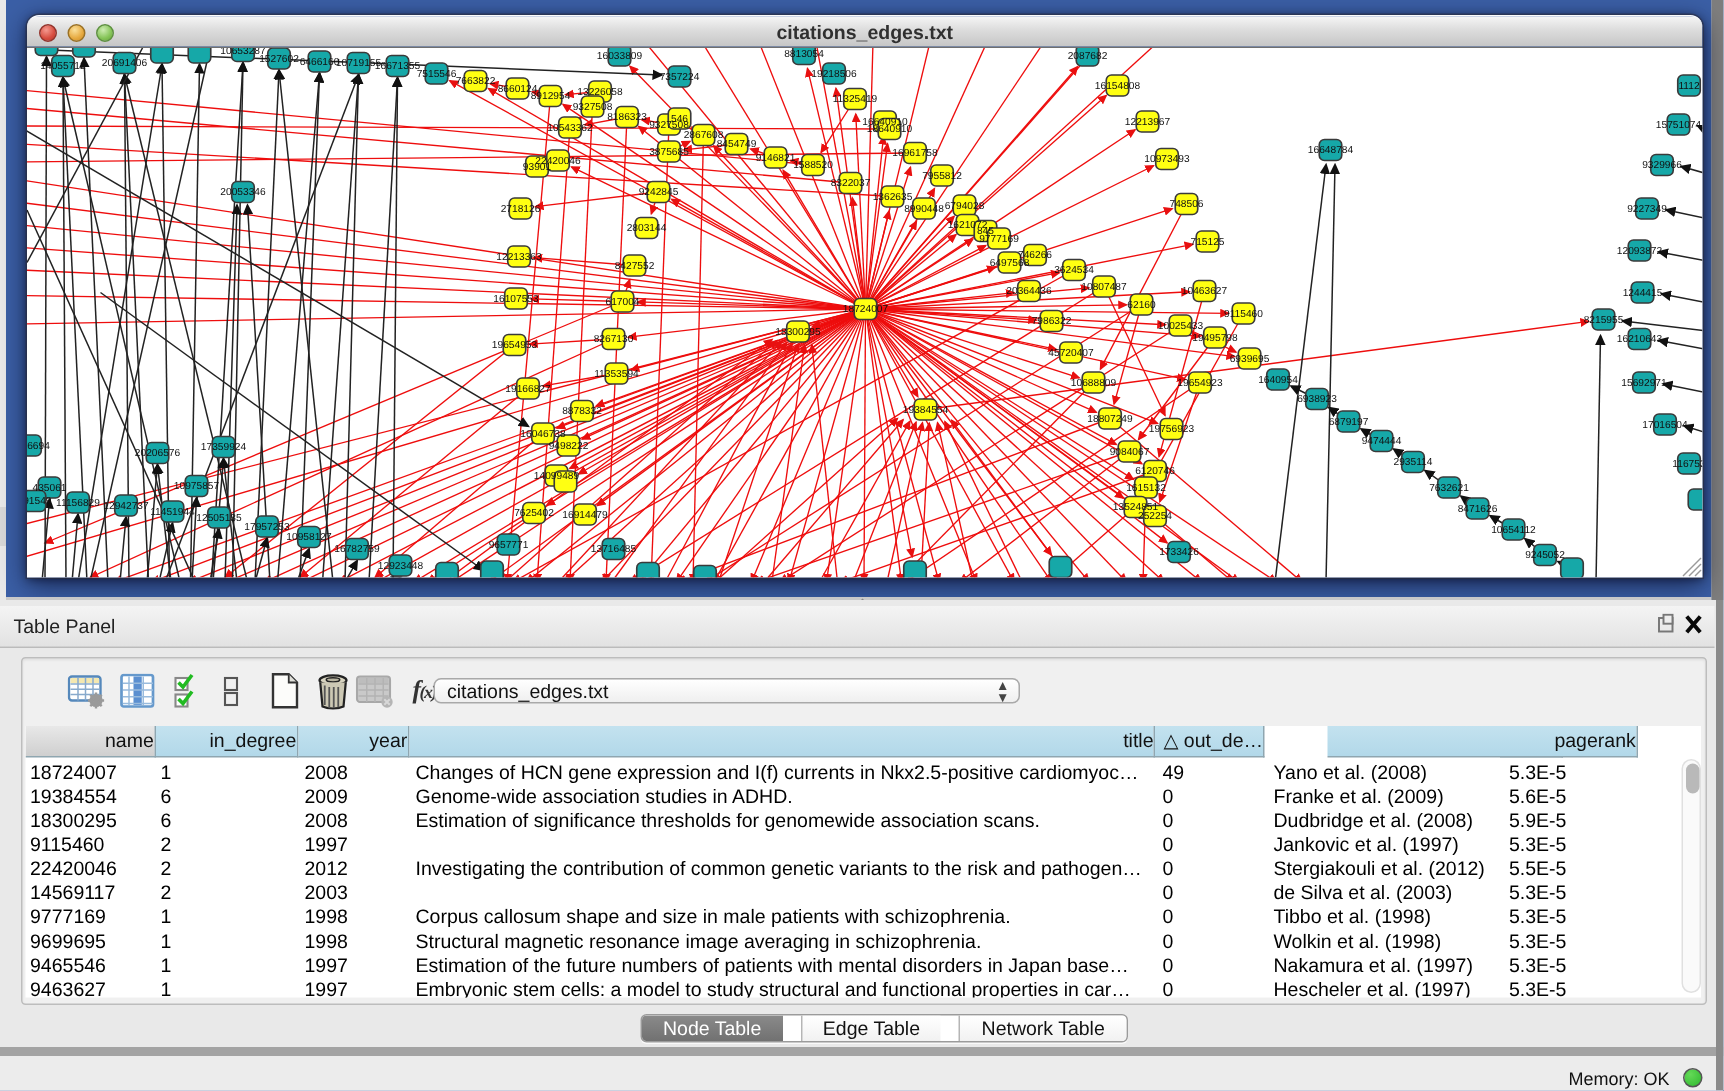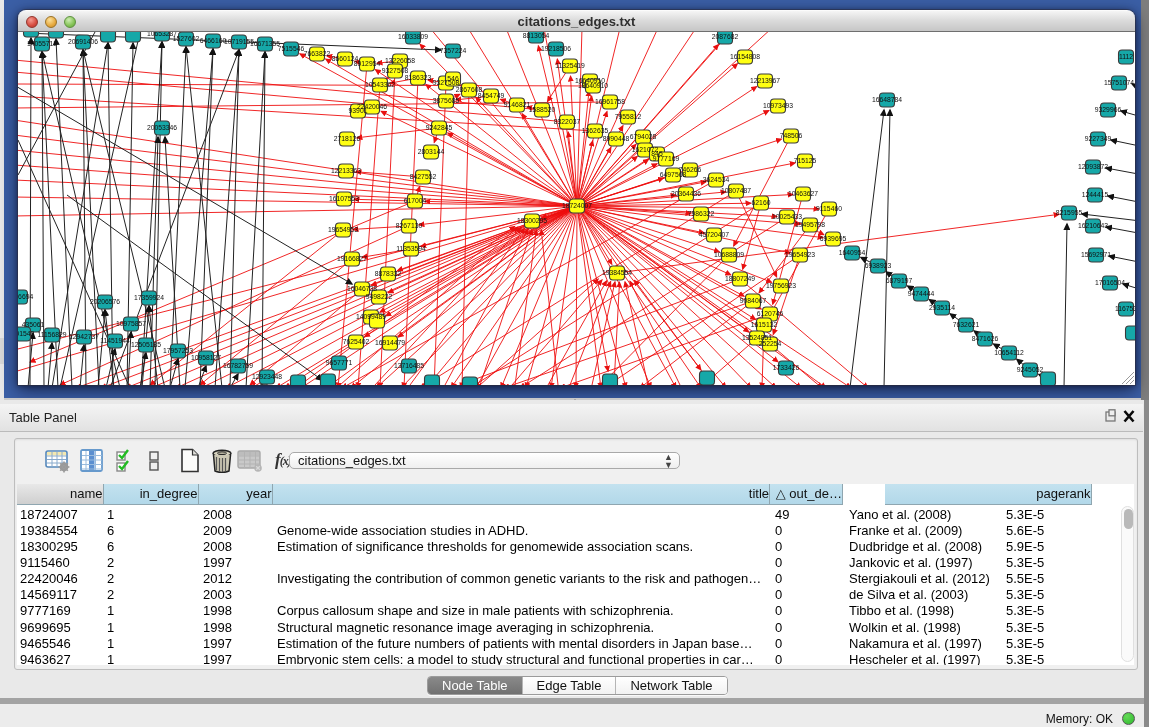--- a/index.html
+++ b/index.html
@@ -31,21 +31,21 @@
 #thead { position:absolute; left:0; top:0; width:1117px; height:21px; }
 .hc { position:absolute; top:0; height:21px; background:linear-gradient(#c3e2ef,#b2d8e9);
        border-right:1px solid #8fa6b0; border-bottom:1px solid #8fa6b0; font-size:13px; color:#111;
        text-align:right; line-height:20px; }
 #tbody { position:absolute; left:0; top:0; width:1117px; height:181px; }
 .tr { position:absolute; left:0; width:1100px; height:16px; font-size:13px; color:#000; line-height:16px; }
 #vscroll { position:absolute; left:1106px; top:67px; width:13px; height:156px; background:#fafafa;
        border:1px solid #e0e0e0; border-radius:7px; }
 #vthumb { position:absolute; left:1.5px; top:2px; width:9px; height:20px; background:#b9b9b9; border-radius:5px; }
 #tabs { position:absolute; left:427px; top:276px; height:19px; border:1px solid #9b9b9b; border-radius:4px;
-       overflow:hidden; font-size:13px; display:flex; background:#fff; box-shadow:0 1px 0 rgba(255,255,255,.7); }
+       overflow:hidden; font-size:13px; display:flex; background:#fff; box-shadow:0 1px 0 rgba(255,255,255,.7);gap:12px; }
 .tab { height:19px; line-height:18px; padding:0 14px; color:#111; background:linear-gradient(#ffffff,#f0f0f0); }
 .tab.sel { background:linear-gradient(#8a8a8a,#6e6e6e); color:#fff; }
 .tab + .tab { border-left:1px solid #b5b5b5; }
 #status { position:absolute; left:0; top:698px; width:1149px; height:29px; background:#ececec;
        border-top:6px solid #a3a3a3; }
 #status .mem { position:absolute; right:36px; top:8px; font-size:12px; color:#111; }
 #status .dot { position:absolute; right:14px; top:8px; width:13px; height:13px; border-radius:50%;
        background:radial-gradient(circle at 35% 30%, #64d957, #2eb82e); border:1.5px solid #555; }
 #divider { position:absolute; left:4px; top:398px; width:1137px; height:2px; background:#c9c9c9; }
 #divarrow { position:absolute; left:571px; top:399px; width:0; height:0;
@@ -682,20 +682,21 @@
             <path d="M19.2 17.2 l3.6 3.6 M22.8 17.2 l-3.6 3.6" stroke="#d8d8d8" stroke-width="1.3"></path>
           </svg></div>
         <div class="ti" style="left:235px;top:11px"><span style="font-family:'Liberation Serif',serif;font-style:italic;font-weight:bold;font-size:17px;color:#333;letter-spacing:-1px">f<span style="font-size:12px">(x)</span></span></div>
       <div id="combo">citations_edges.txt<span class="ar">▲<br>▼</span></div>
       <div id="tablewrap">
         <div id="tbody">
             <div class="tr" style="top:23.0px">
               <span style="position:absolute;left:3px">18724007</span>
               <span style="position:absolute;left:90px">1</span>
               <span style="position:absolute;left:186px">2008</span>
+              <span style="position:absolute;left:260px">Changes of HCN gene expression and I(f) currents in Nkx2.5‑positive cardiomyoc…</span>
               <span style="position:absolute;left:758px">49</span>
               <span style="position:absolute;left:832px">Yano et al. (2008)</span>
               <span style="position:absolute;left:989px">5.3E‑5</span>
             </div>
             <div class="tr" style="top:39.1px">
               <span style="position:absolute;left:3px">19384554</span>
               <span style="position:absolute;left:90px">6</span>
               <span style="position:absolute;left:186px">2009</span>
               <span style="position:absolute;left:260px">Genome‑wide association studies in ADHD.</span>
               <span style="position:absolute;left:758px">0</span>

